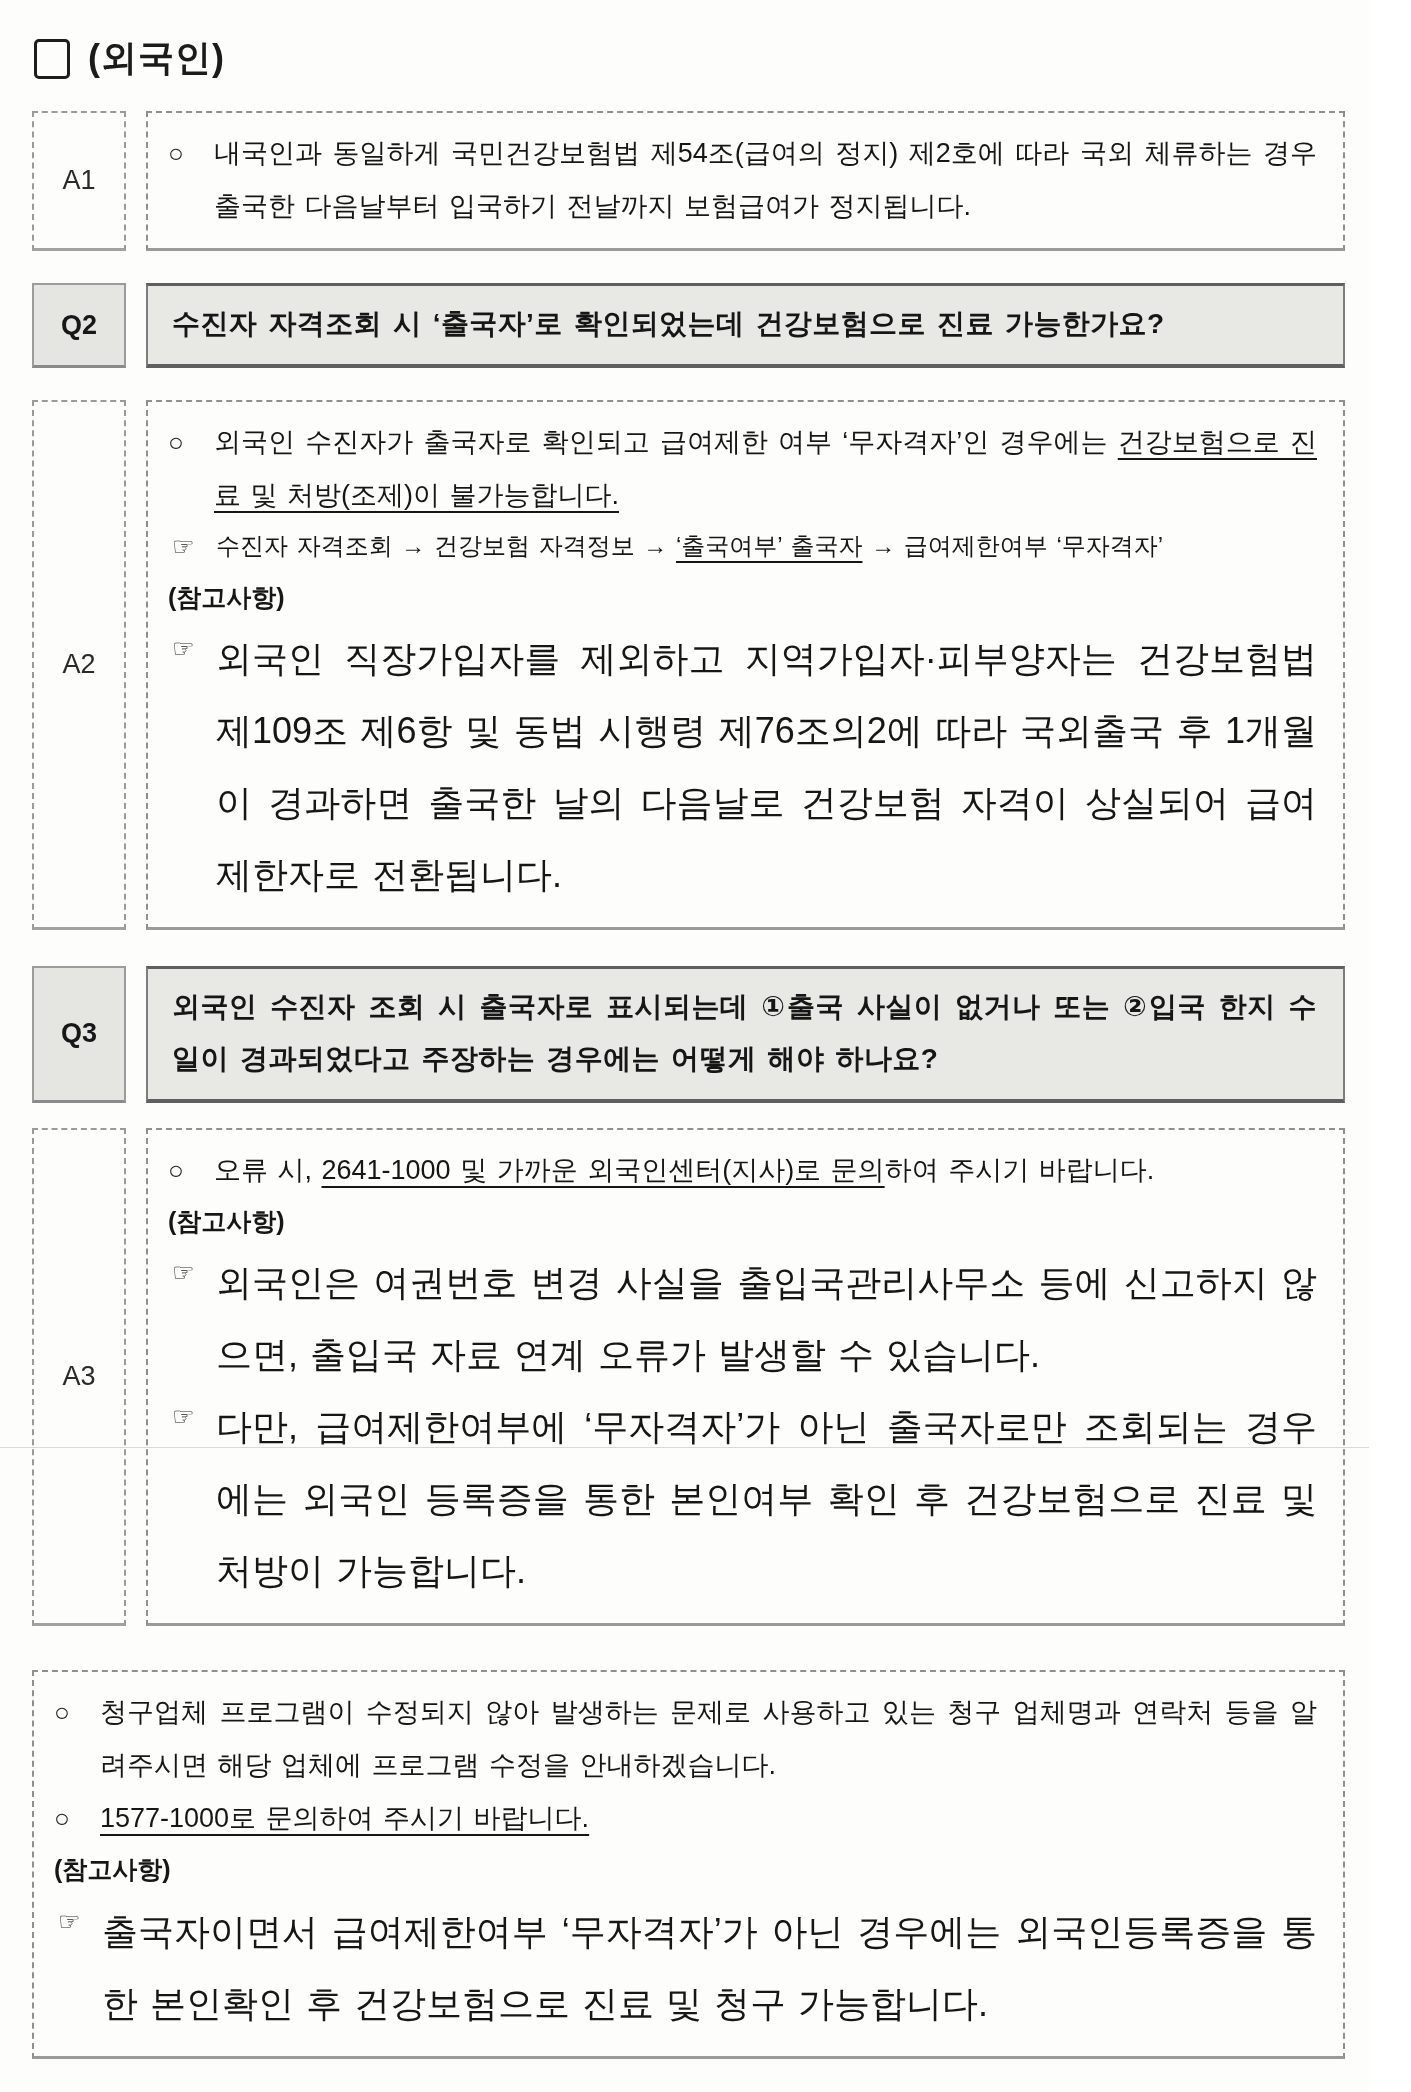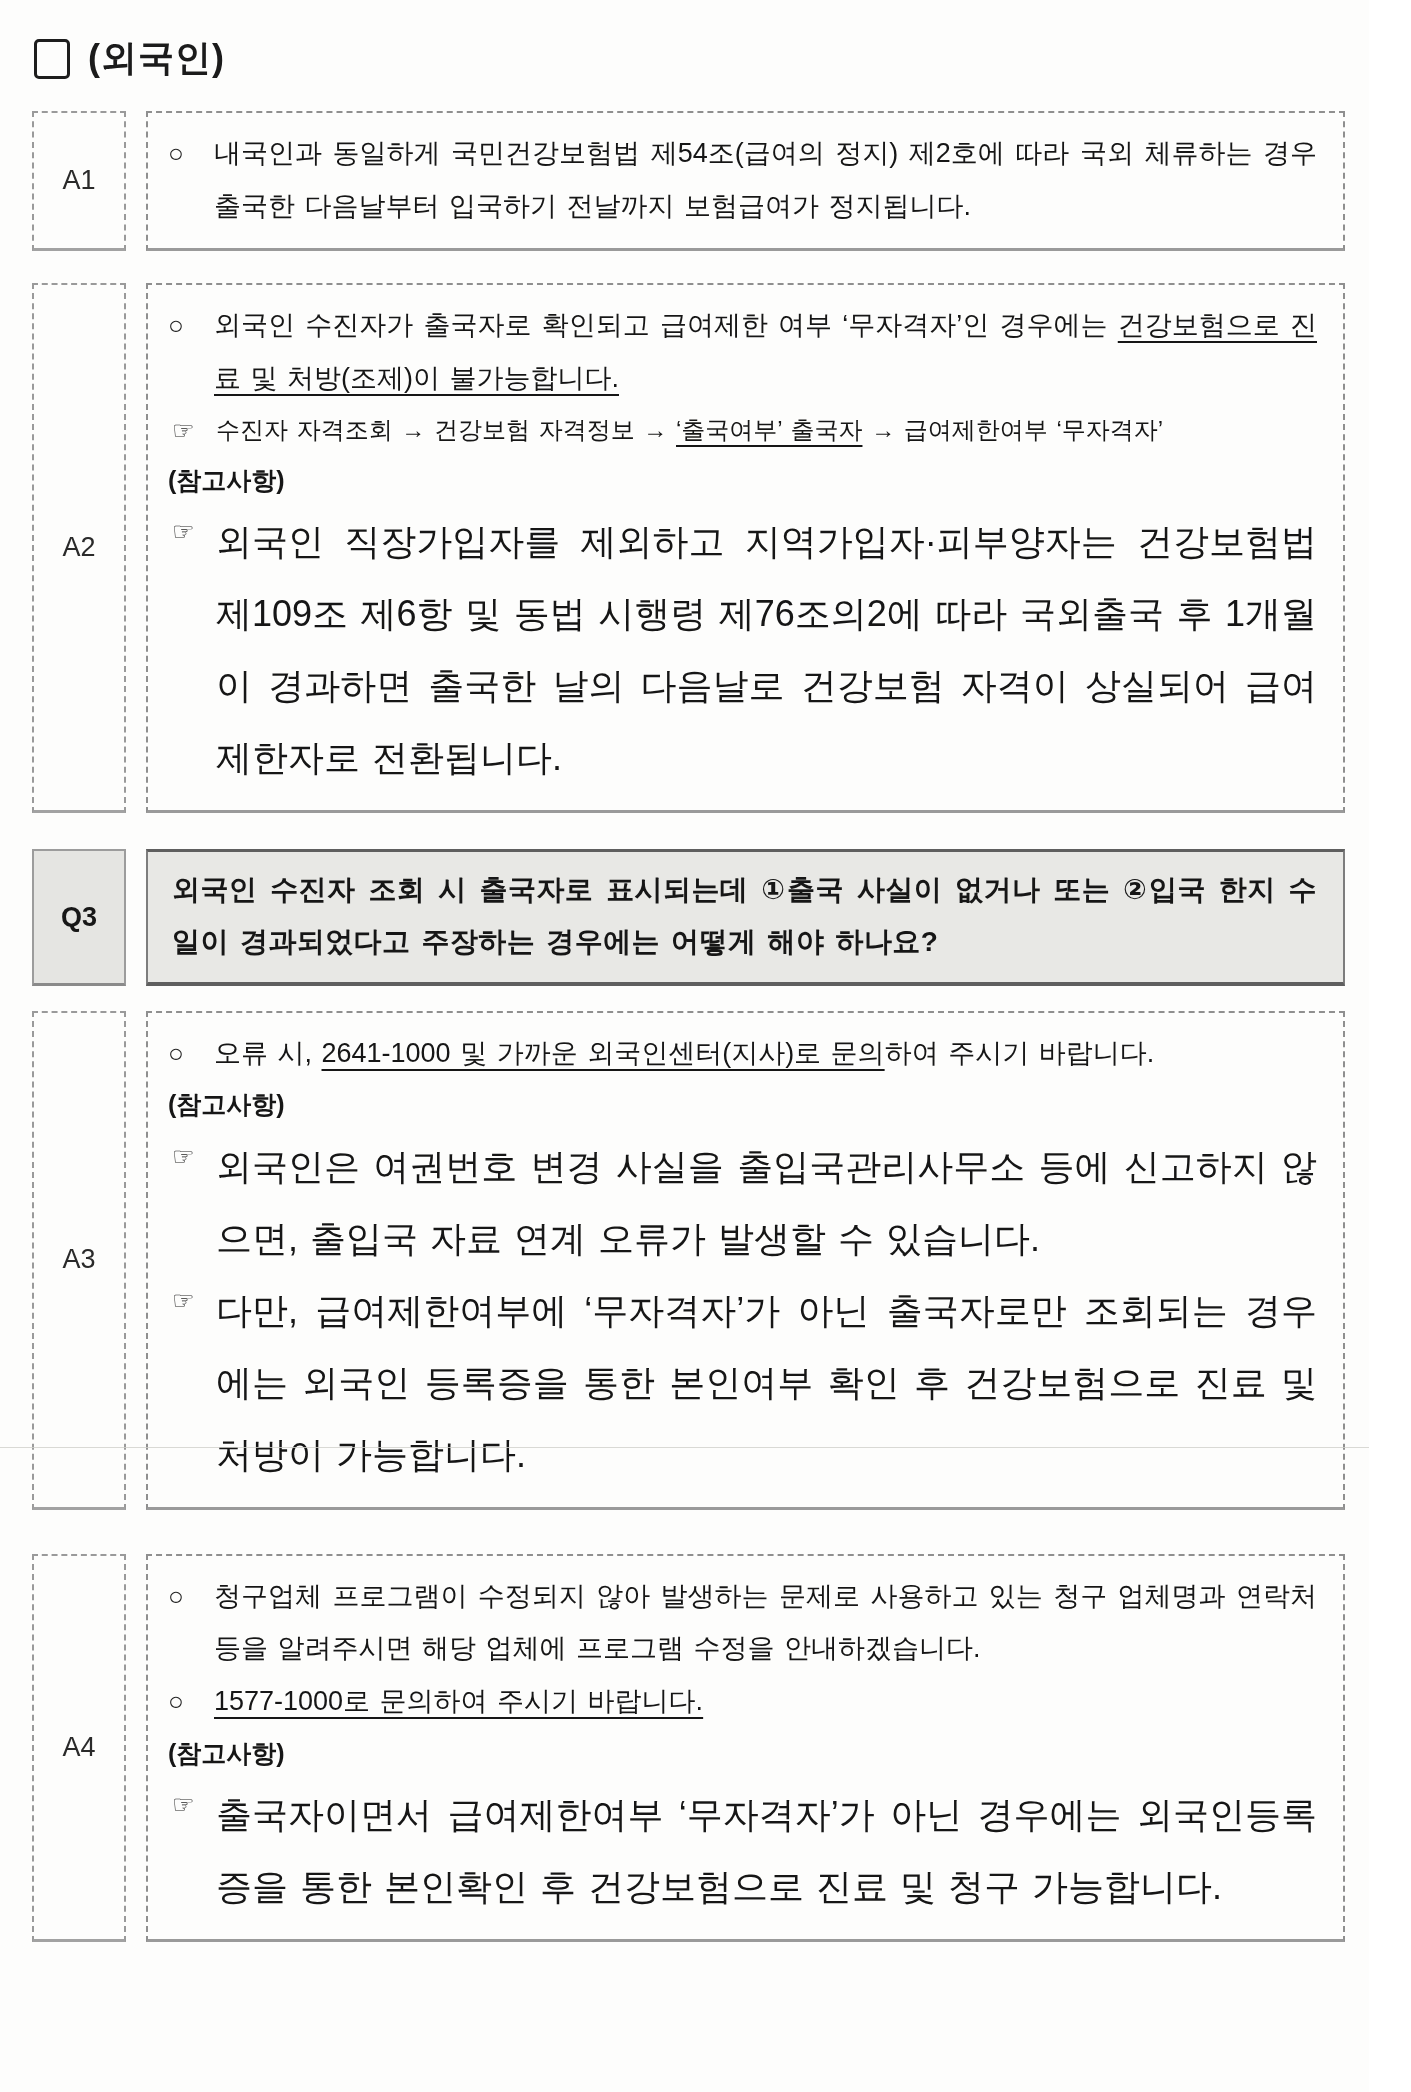--- a/index.html
+++ b/index.html
@@ -99,20 +99,28 @@
   <div class="block a a1">
     <div class="label a-label">A1</div>
     <div class="content a-content">
         <div class="line bullet">
           <span class="prefix">○</span>
           <span class="txt"><span>내국인과 동일하게 국민건강보험법 제54조(급여의 정지) 제2호에 따라 국외 체류하는 경우 출국한 다음날부터 입국하기 전날까지 보험급여가 정지됩니다.</span></span>
         </div>
       </div>
   </div>
 
+  <div class="block q q2">
+    <div class="label q-label">Q2</div>
+    <div class="content q-content">
+        <div class="line q">
+          <span class="txt"><span>수진자 자격조회 시 ‘출국자’로 확인되었는데 건강보험으로 진료 가능한가요?</span></span>
+        </div>
+      </div>
+  </div>
 
   <div class="block a a2">
     <div class="label a-label">A2</div>
     <div class="content a-content">
         <div class="line bullet">
           <span class="prefix">○</span>
           <span class="txt"><span>외국인 수진자가 출국자로 확인되고 급여제한 여부 ‘무자격자’인 경우에는 </span><span class="u">건강보험으로 진료 및 처방(조제)이 불가능합니다.</span></span>
         </div>
         <div class="line pointer small">
           <span class="prefix">☞</span>
@@ -153,21 +161,20 @@
         </div>
         <div class="line pointer">
           <span class="prefix">☞</span>
           <span class="txt"><span>다만, 급여제한여부에 ‘무자격자’가 아닌 출국자로만 조회되는 경우에는 외국인 등록증을 통한 본인여부 확인 후 건강보험으로 진료 및 처방이 가능합니다.</span></span>
         </div>
       </div>
   </div>
 
 
   <div class="block a a4">
-    <div class="label a-label">A4</div>
     <div class="content a-content">
         <div class="line bullet">
           <span class="prefix">○</span>
           <span class="txt"><span>청구업체 프로그램이 수정되지 않아 발생하는 문제로 사용하고 있는 청구 업체명과 연락처 등을 알려주시면 해당 업체에 프로그램 수정을 안내하겠습니다.</span></span>
         </div>
         <div class="line bullet">
           <span class="prefix">○</span>
           <span class="txt"><span class="u">1577-1000로 문의하여 주시기 바랍니다.</span></span>
         </div>
         <div class="line plain">

